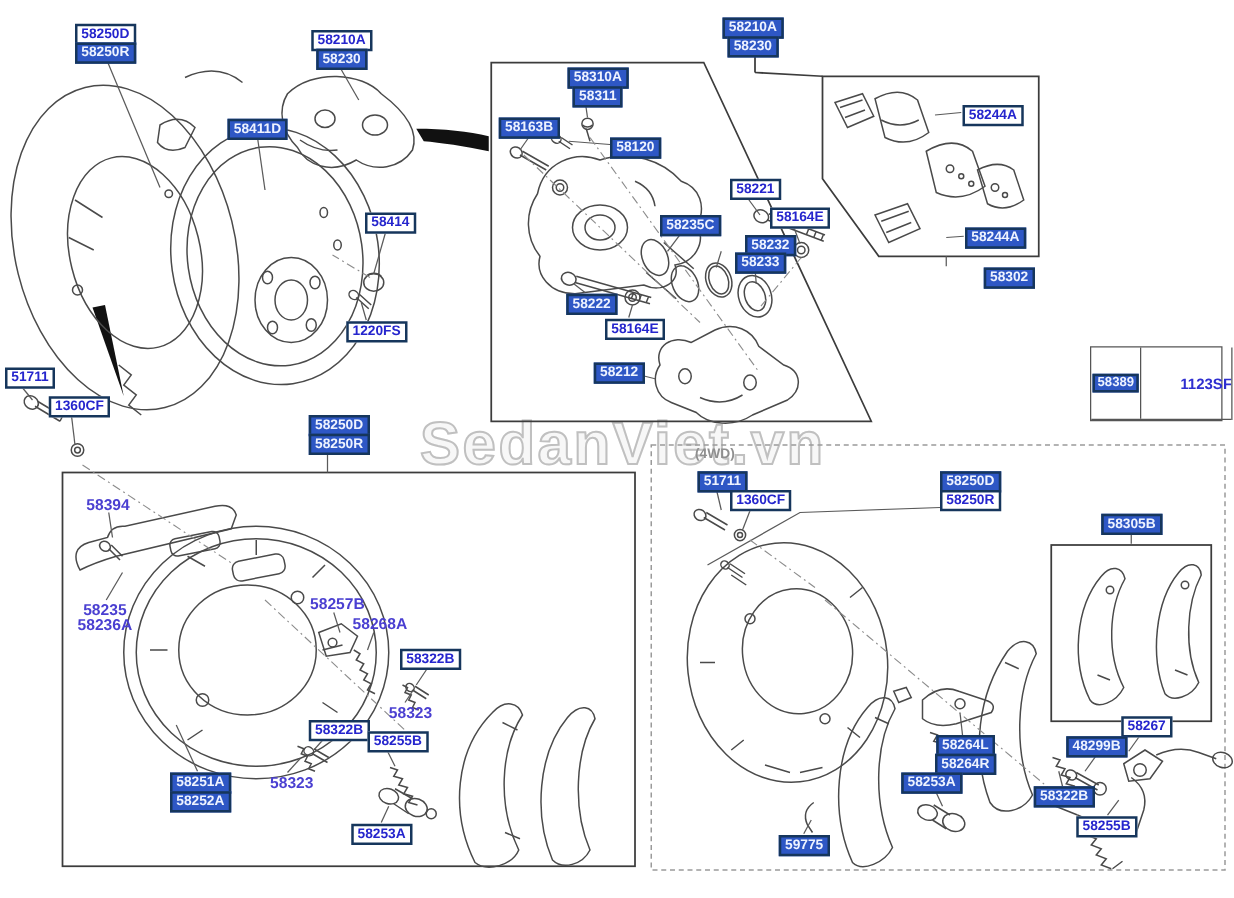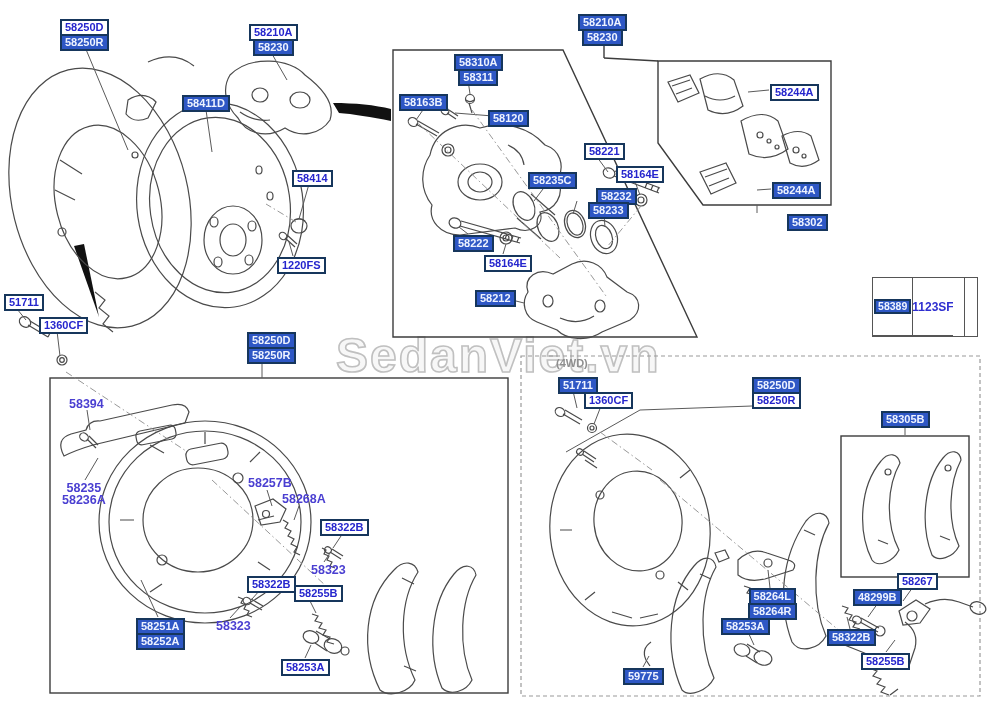--- a/index.html
+++ b/index.html
@@ -18,21 +18,21 @@
               padding:0 3px;line-height:13px;}
   .pl-line + .pl-line{margin-top:-2px;}
   .pl-line.pt{color:#4a3fd1;font:bold 12.5px "Liberation Sans",sans-serif;background:none;border:none;}
   .pl-line.gt{color:#8f8f8f;font:bold 11px "Liberation Sans",sans-serif;background:none;border:none;padding-left:32px;}
   
   #bolt-table{position:absolute;left:872px;top:277px;width:104px;height:58px;z-index:4;
               border:1.5px solid #555;display:flex;flex-direction:row;background:#fff;}
   #bolt-table .row{display:flex;flex:1;}
   #bolt-table .cell{flex:1;display:flex;align-items:center;justify-content:center;
                     border-right:1.5px solid #555;overflow:hidden;}
-  #bolt-table .cell:last-child{border-right:none;}
+  #bolt-table .cell:last-child{border-right:none;margin-left:32px;}
   #bolt-table .hdr{flex:0 0 19px;border-bottom:1.5px solid #555;}
   #bolt-table .hdr .hl2{border:2px solid #16365c;background:#2e57c5;color:#eef3ff;
                         font:bold 10.5px "Liberation Sans",sans-serif;padding:0 2px;line-height:11px;}
   #bolt-table .hdr .pt2{color:#2f2fd0;font:bold 12px "Liberation Sans",sans-serif;}
 </style>
 </head>
 <body>
 
 <div id="stage">
 

